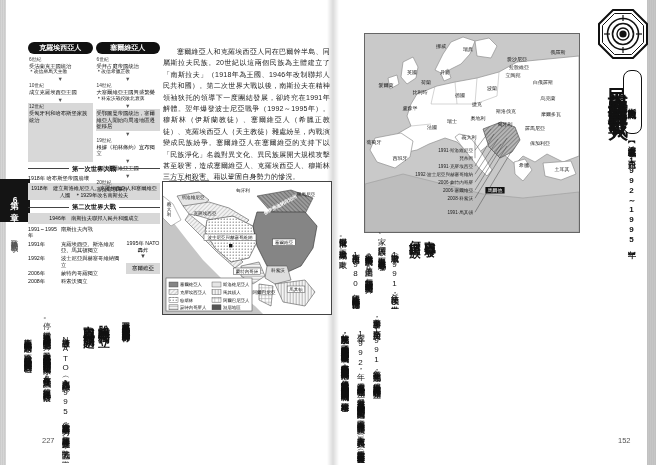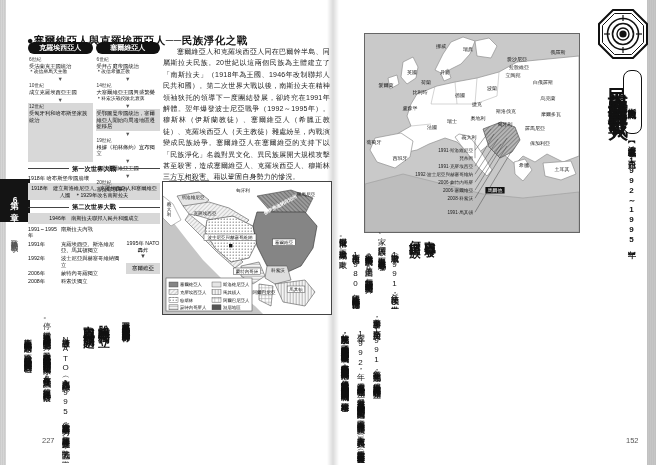--- a/index.html
+++ b/index.html
@@ -19,21 +19,21 @@
               font-size:20px;font-weight:bold;letter-spacing:3px;}
   .series-pill{position:absolute;left:623px;top:70px;width:17px;height:62px;
                border:1.3px solid #111;border-radius:8px;background:#fff;
                display:flex;align-items:center;justify-content:center;}
   .series-pill span{font-size:8.5px;font-weight:bold;letter-spacing:0.5px;}
   .subtitle{position:absolute;left:625px;top:138px;height:220px;font-size:8px;
             font-weight:bold;letter-spacing:1px;}
   .europe-map{position:absolute;left:364px;top:33px;width:214px;height:198px;
               border:1px solid #666;background:#cbcbcb;}
   .page-num{position:absolute;font-size:7.5px;color:#555;}
-  #pn-right{left:618px;top:436px;margin-left:8px;}
+  #pn-right{left:618px;top:436px;}
   #pn-left{left:42px;top:436px;}
 
   .vbody{position:absolute;overflow:hidden;}
   #r-row1{left:336px;top:231px;width:242px;height:78px;}
   #r-row2{left:336px;top:312px;width:242px;height:151px;}
   .vflow{writing-mode:vertical-rl;text-orientation:upright;height:100%;}
   .vflow p{margin:0;font-size:8px;line-height:13px;text-indent:2em;letter-spacing:0.5px;}
   #r-row2 .vflow p{line-height:16px;}
   .vflow p.noindent{text-indent:0;}
   .vflow p.bold{font-weight:bold;}
@@ -208,21 +208,20 @@
       <p class="bold">如此狀況下，國內的塞爾維亞人便與鄰國塞爾維亞串通一氣，大聲疾呼應該由塞爾維亞人施行統治，使得波士尼亞戰爭成為南斯拉夫內戰當中最為激烈的一場戰鬥，塞爾維</p>
     </div>
   </div>
   <div class="page-num" id="pn-right">152</div>
 
   <div class="chapter-tab">
     <span class="vtext">第6章</span>
   </div>
   <div class="series-side vtext">戰後世界的戰爭</div>
 
-  <h3 class="tl-title">●塞爾維亞人與克羅埃西亞人──民族淨化之戰</h3>
 
   <div class="timeline">
     <div class="tl-cols" id="tl-cols">
         <div class="tl-col">
           <div class="tl-pill">克羅埃西亞人</div>
           <div class="tl-step">
             <div class="era">6世紀</div>
             <div class="txt">受法蘭克王國統治</div>
             <div class="note">＊改信羅馬天主教</div>
           </div>

